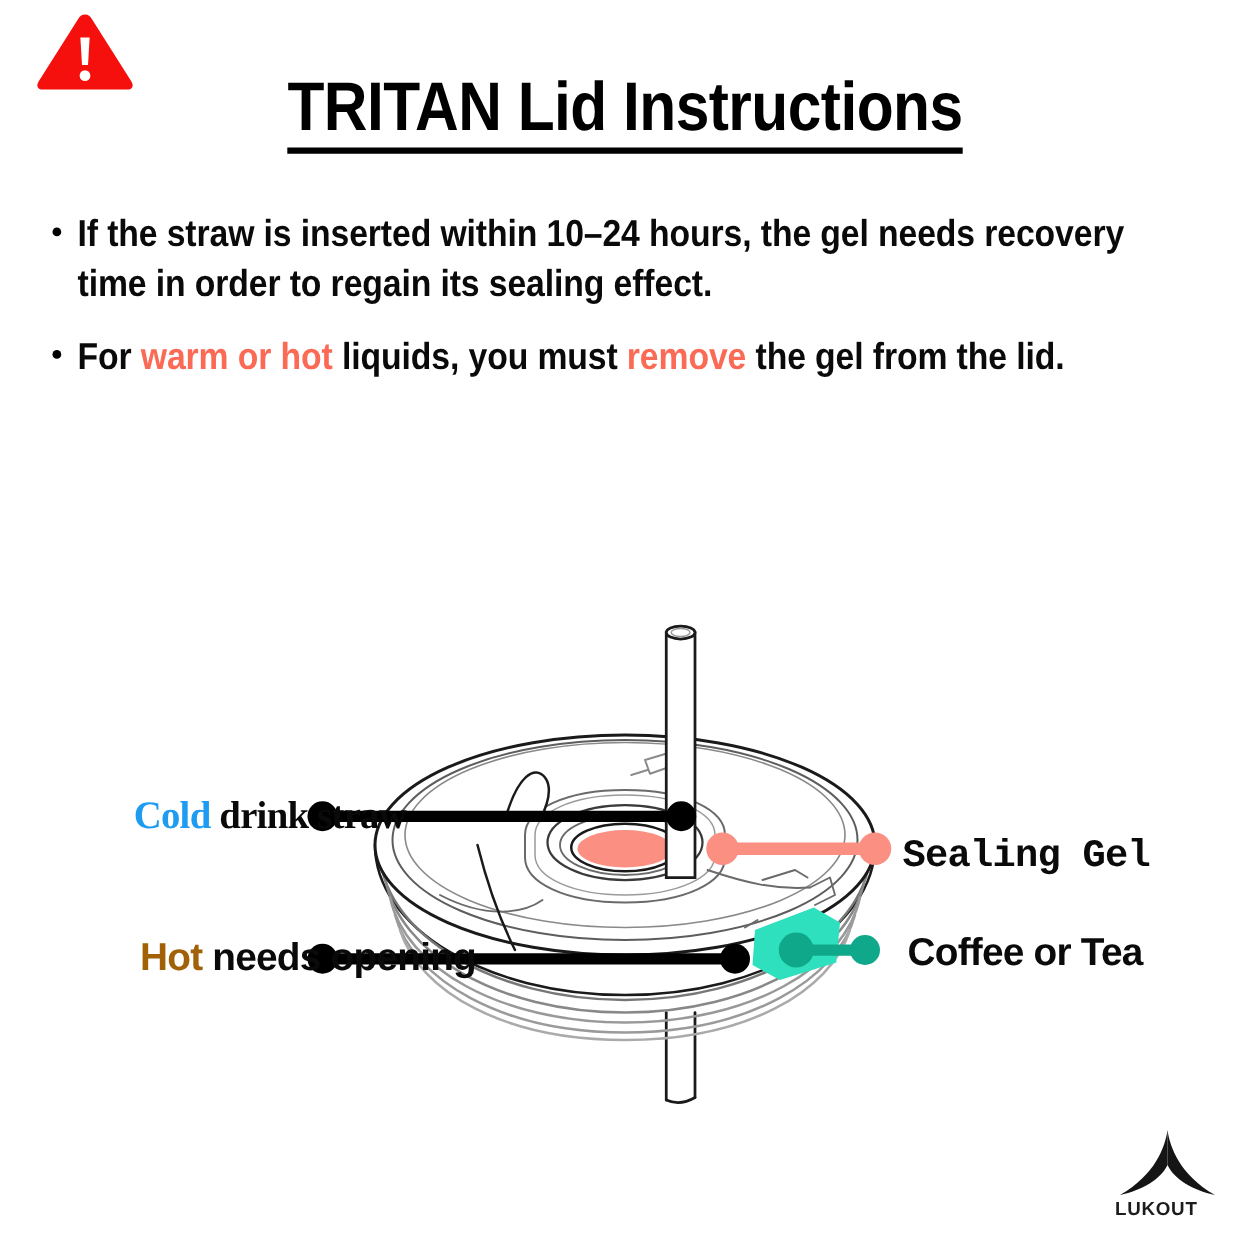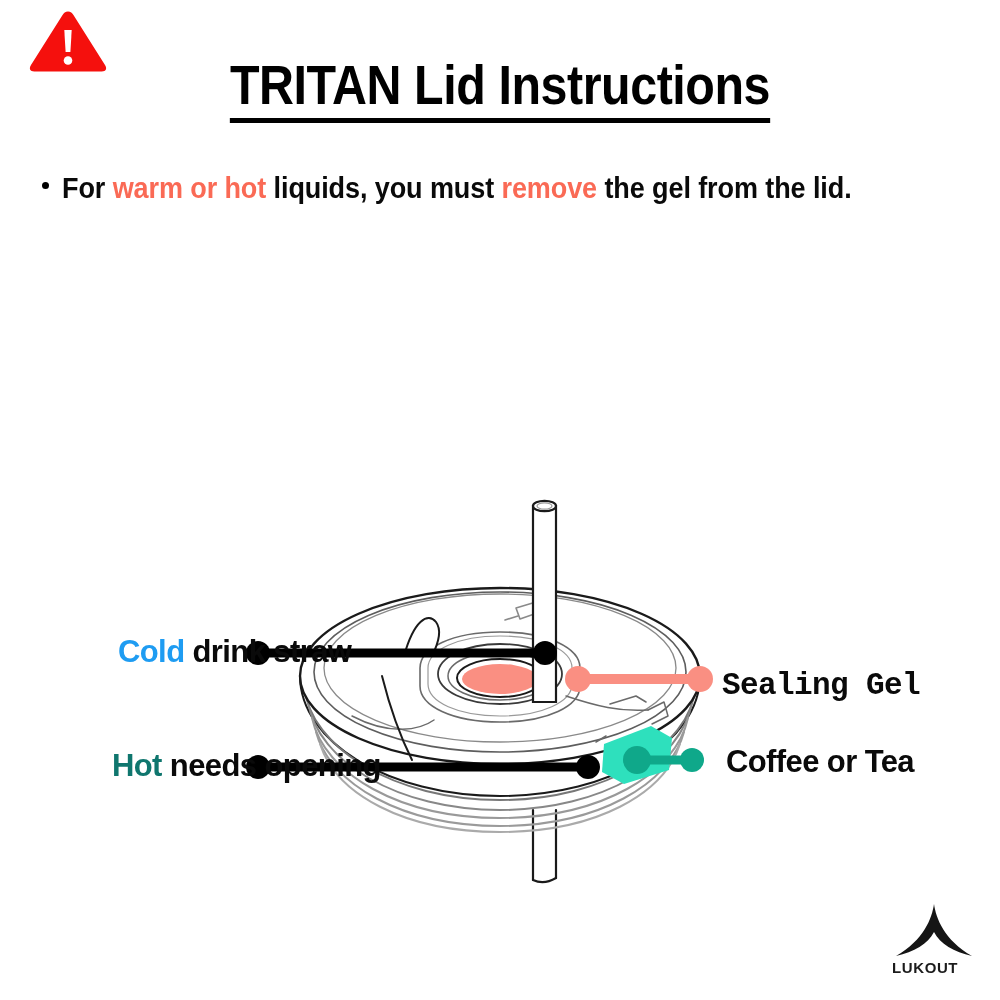--- a/index.html
+++ b/index.html
@@ -100,26 +100,26 @@
   
   .callout-label {
     position: absolute;
     font-size: 31px;
     font-weight: 700;
     color: #0a0a0a;
     font-family: "Liberation Sans", sans-serif;
     white-space: nowrap;
     letter-spacing: -0.6px;
   }
-  #label-cold-straw { left: 118px; top: 634px; }
+  #label-cold-straw { left: 107px; top: 634px; font-family: Liberation Serif, serif; }
   #label-hot-opening { left: 112px; top: 748px; }
   #label-sealing-gel { left: 722px; top: 668px; font-family: Liberation Mono, monospace; }
   #label-coffee-tea  { left: 712px; top: 744px; margin-left: 14px; }
   .cold-word { color: #1e9cf2; }
-  .hotred-word { color: #0f766e; }
+  .hotred-word { color: #a16207; }
 
   
   #brand-logo {
     position: absolute;
     left: 892px;
     top: 902px;
     width: 84px;
     height: 78px;
   }
   #brand-logo .logo-mark { display:block; }
@@ -142,20 +142,24 @@
   <path d="M38.3 22.0 h7.4 l-1.3 22.0 h-4.8 Z" fill="#ffffff"></path>
   <circle cx="42" cy="52.5" r="4.3" fill="#ffffff"></circle>
 </svg>
 
 <div id="page-title">
   <span class="t-inner">TRITAN Lid Instructions</span>
 </div>
 
 <div id="instructions">
 
+  <div class="bullet-row">
+    <span class="bullet-dot"></span>
+    <div class="bullet-text">If the straw is inserted within 10–24 hours, the gel needs recovery time in order to regain its sealing effect.</div>
+  </div>
 
 
   <div class="bullet-row">
     <span class="bullet-dot"></span>
     <div class="bullet-text"><span>For </span><span class="hot-word">warm or hot</span><span> liquids, you must </span><span class="hot-word">remove</span><span> the gel from the lid.</span></div>
   </div>
 
 </div>
 
 <svg id="lid-diagram" viewBox="0 0 1000 440">

